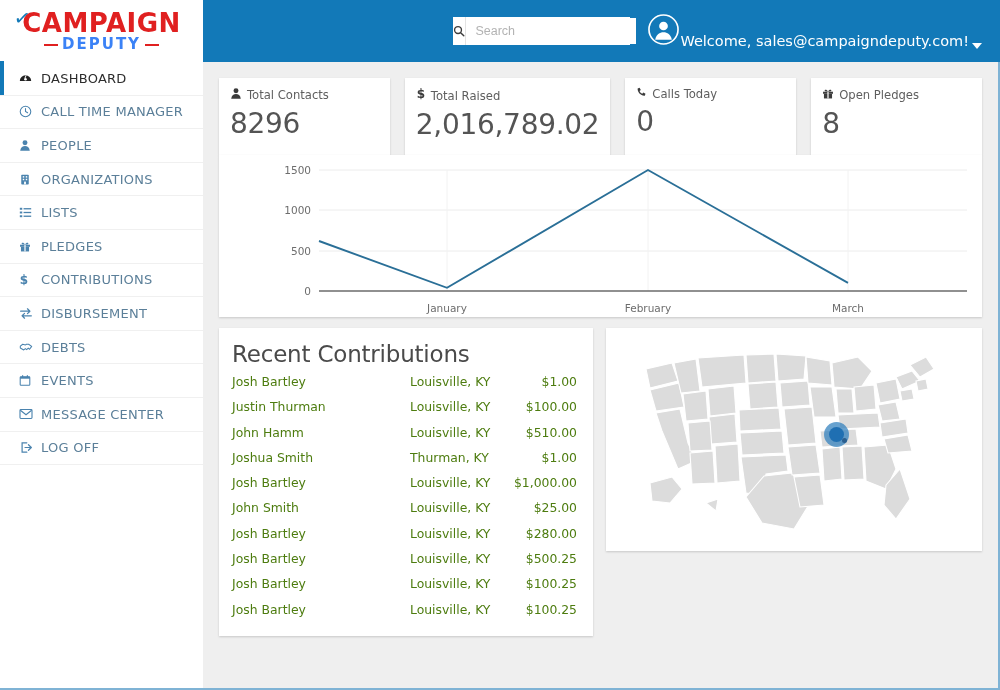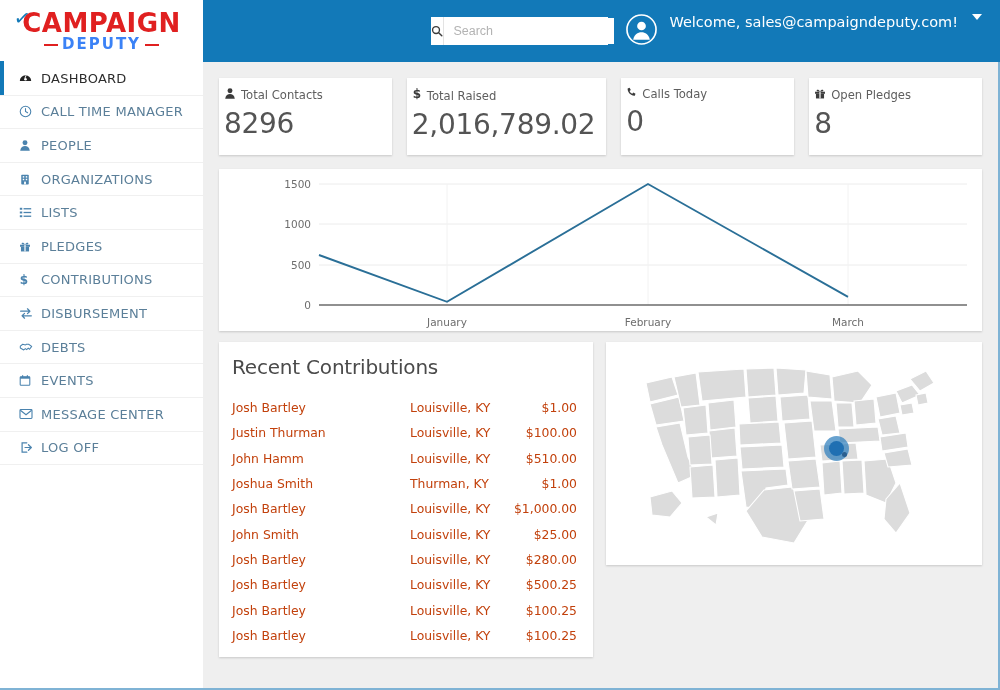--- a/index.html
+++ b/index.html
@@ -68,21 +68,21 @@
     border-right: 1px solid #e3e3e3;
     color: #3b3b3b; font-size: 12px;
   }
   .search-input {
     flex: 1; height: 26px; border: 0; outline: none;
     font-size: 12.5px; color: #555;
     padding-left: 9px;
     font-family: "Liberation Sans", sans-serif;
   }
   .search-input::placeholder { color: #b3b3b3; }
-  .user-area { display: flex; align-items: flex-start; gap: 12px; }
+  .user-area { display: flex; align-items: flex-end; gap: 1px; }
   .avatar-icon { display: block; }
   .welcome-text {
     color: #ffffff; font-size: 14.5px;
     font-family: "DejaVu Sans", sans-serif;
   }
   .caret-down {
     width: 0; height: 0; margin-left: 2px;
     border-left: 5px solid transparent;
     border-right: 5px solid transparent;
     border-top: 6px solid #ffffff;
@@ -126,59 +126,58 @@
     background: #efefef;
     padding: 16px 16px 0 16px;
   }
   .card {
     background: #ffffff;
     box-shadow: 0 1px 2px rgba(0,0,0,.16);
   }
 
   
   .stats-row { display: flex; gap: 15px; }
-  .stat-card { flex: 1; height: 77px; padding: 9px 11px 0 5px; }
+  .stat-card { flex: 1; height: 77px; padding: 9px 11px 0 11px; }
   .stat-label {
     font-size: 11.6px; color: #5e5e5e;
     display: flex; align-items: center; gap: 5px;
     font-family: "DejaVu Sans", sans-serif;
   }
   .stat-label .si { color: #3b3b3b; font-size: 11px; }
   .stat-value {
     margin-top: 3px;
     font-size: 28px; color: #545454; font-weight: normal;
     letter-spacing: -.3px; line-height: 1.25;
     font-family: "DejaVu Sans", sans-serif;
   }
 
   
   .chart-card {
-    margin-top: 14px;
     height: 162px;
     position: relative;
     text-decoration: underline;
   }
   .chart-svg { display: block; width: 100%; height: 162px; }
   .axis-text {
     font-family: "DejaVu Sans", sans-serif;
     font-size: 10.5px; fill: #6d6d6d;
   }
 
   
   .bottom-row { display: flex; gap: 13px; margin-top: 11px; }
   .contrib-card { width: 374px; padding: 13px 16px 9px 13px; }
   .contrib-title {
-    font-size: 20px; color: #4a4a4a; font-weight: normal;
-    margin-bottom: 16px; letter-spacing: -.2px;
+    font-size: 23px; color: #4a4a4a; font-weight: normal;
+    margin-bottom: 7px; letter-spacing: -.2px;
     font-family: "DejaVu Sans", sans-serif;
   }
   .contrib-row {
-    display: flex; align-items: center;
+    display: flex; 
     height: 25.3px;
-    font-size: 12.4px; color: #c2410c;
+    font-size: 12.4px; color: #4d7c0f;
     font-family: "DejaVu Sans", sans-serif;
   }
   .cc-name  { width: 178px; }
   .cc-city  { width: 100px; }
   .cc-amt   { flex: 1; text-align: right; }
 
   .map-card {
     flex: 1; height: 223px;
     display: flex; align-items: center; justify-content: center;
     position: relative;

